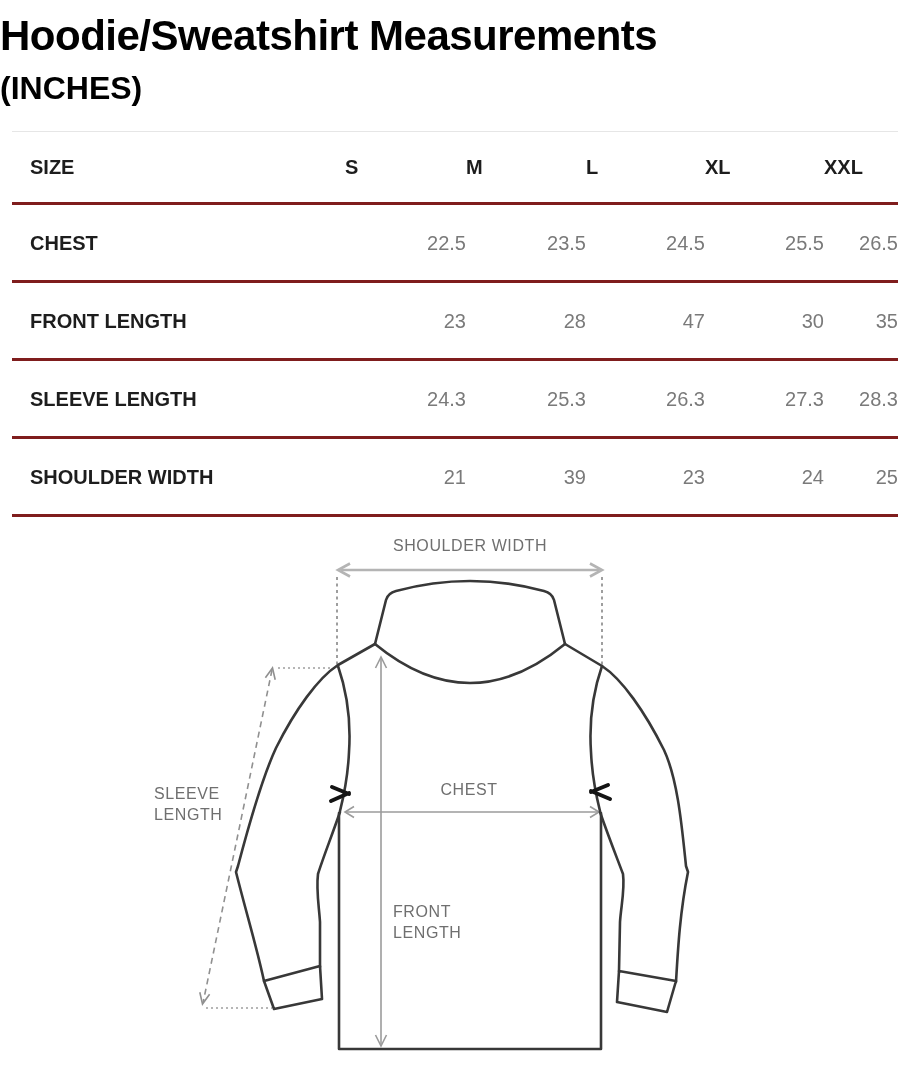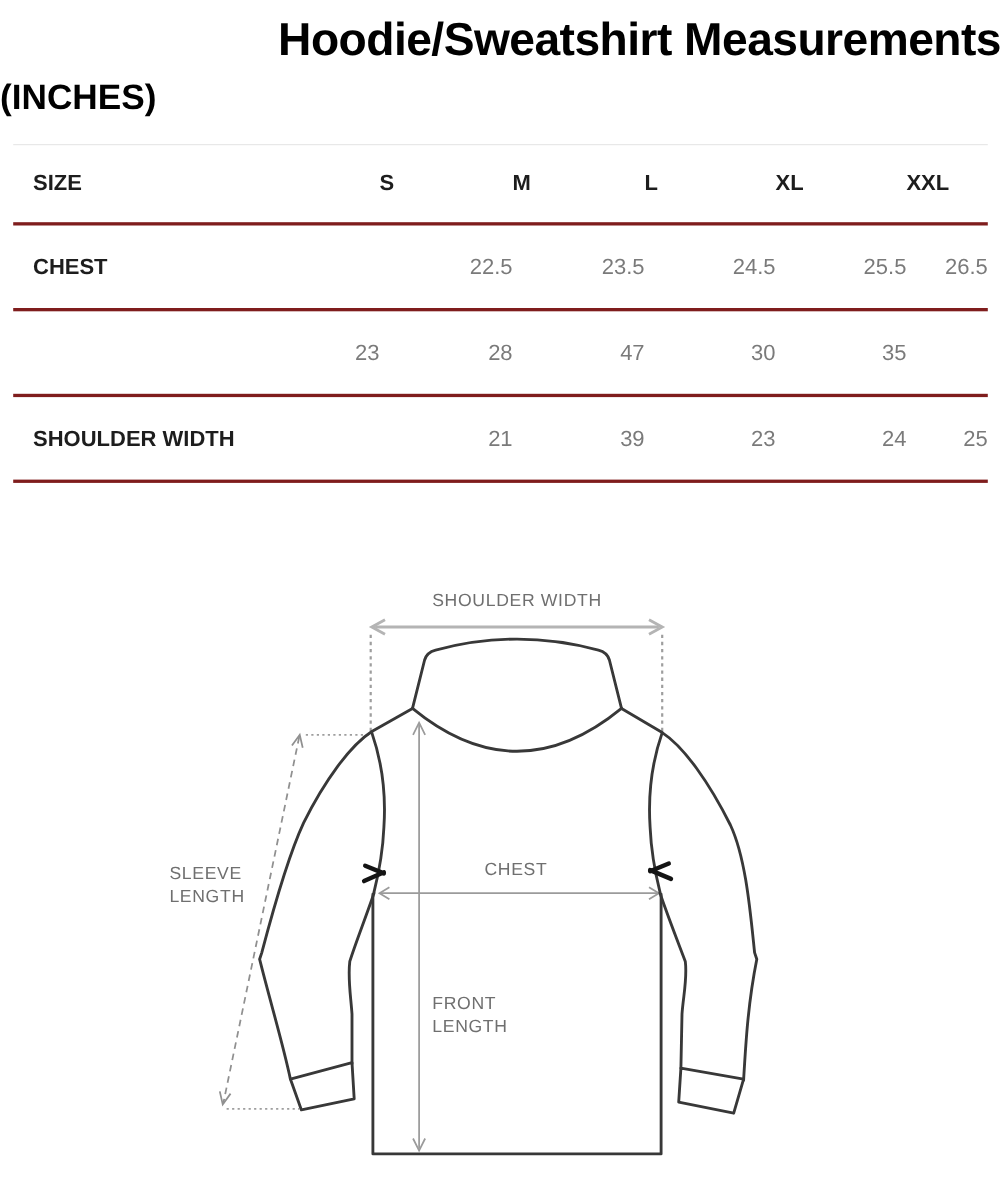--- a/index.html
+++ b/index.html
@@ -5,21 +5,21 @@
   html,body{margin:0;padding:0;background:#fff;}
   .page{
     position:relative;
     width:910px;height:1082px;
     background:#ffffff;
     font-family:"Liberation Sans", sans-serif;
     overflow:hidden;
   }
   .title{
     position:absolute;top:12px;left:0;width:100%;
-    text-align:right;
+    text-align:left;
     font-size:42px;font-weight:700;color:#000;
     letter-spacing:-0.5px;
   }
   .subtitle{
     position:absolute;top:70px;left:0;width:100%;
     text-align:left;
     font-size:32px;font-weight:700;color:#000;
   }
   .mtable{
     position:absolute;top:131px;left:12px;right:12px;
@@ -66,27 +66,36 @@
     <div class="trow">
       <div class="tcell first tlabel">CHEST</div>
       <div class="tcell tval">22.5</div>
       <div class="tcell tval">23.5</div>
       <div class="tcell tval">24.5</div>
       <div class="tcell tval">25.5</div>
       <div class="tcell tval">26.5</div>
     </div>
 
     <div class="trow">
+      <div class="tcell first tlabel">FRONT LENGTH</div>
       <div class="tcell tval">23</div>
       <div class="tcell tval">28</div>
       <div class="tcell tval">47</div>
       <div class="tcell tval">30</div>
       <div class="tcell tval">35</div>
     </div>
 
+    <div class="trow">
+      <div class="tcell first tlabel">SLEEVE LENGTH</div>
+      <div class="tcell tval">24.3</div>
+      <div class="tcell tval">25.3</div>
+      <div class="tcell tval">26.3</div>
+      <div class="tcell tval">27.3</div>
+      <div class="tcell tval">28.3</div>
+    </div>
 
     <div class="trow">
       <div class="tcell first tlabel">SHOULDER WIDTH</div>
       <div class="tcell tval">21</div>
       <div class="tcell tval">39</div>
       <div class="tcell tval">23</div>
       <div class="tcell tval">24</div>
       <div class="tcell tval">25</div>
     </div>
   </div>

